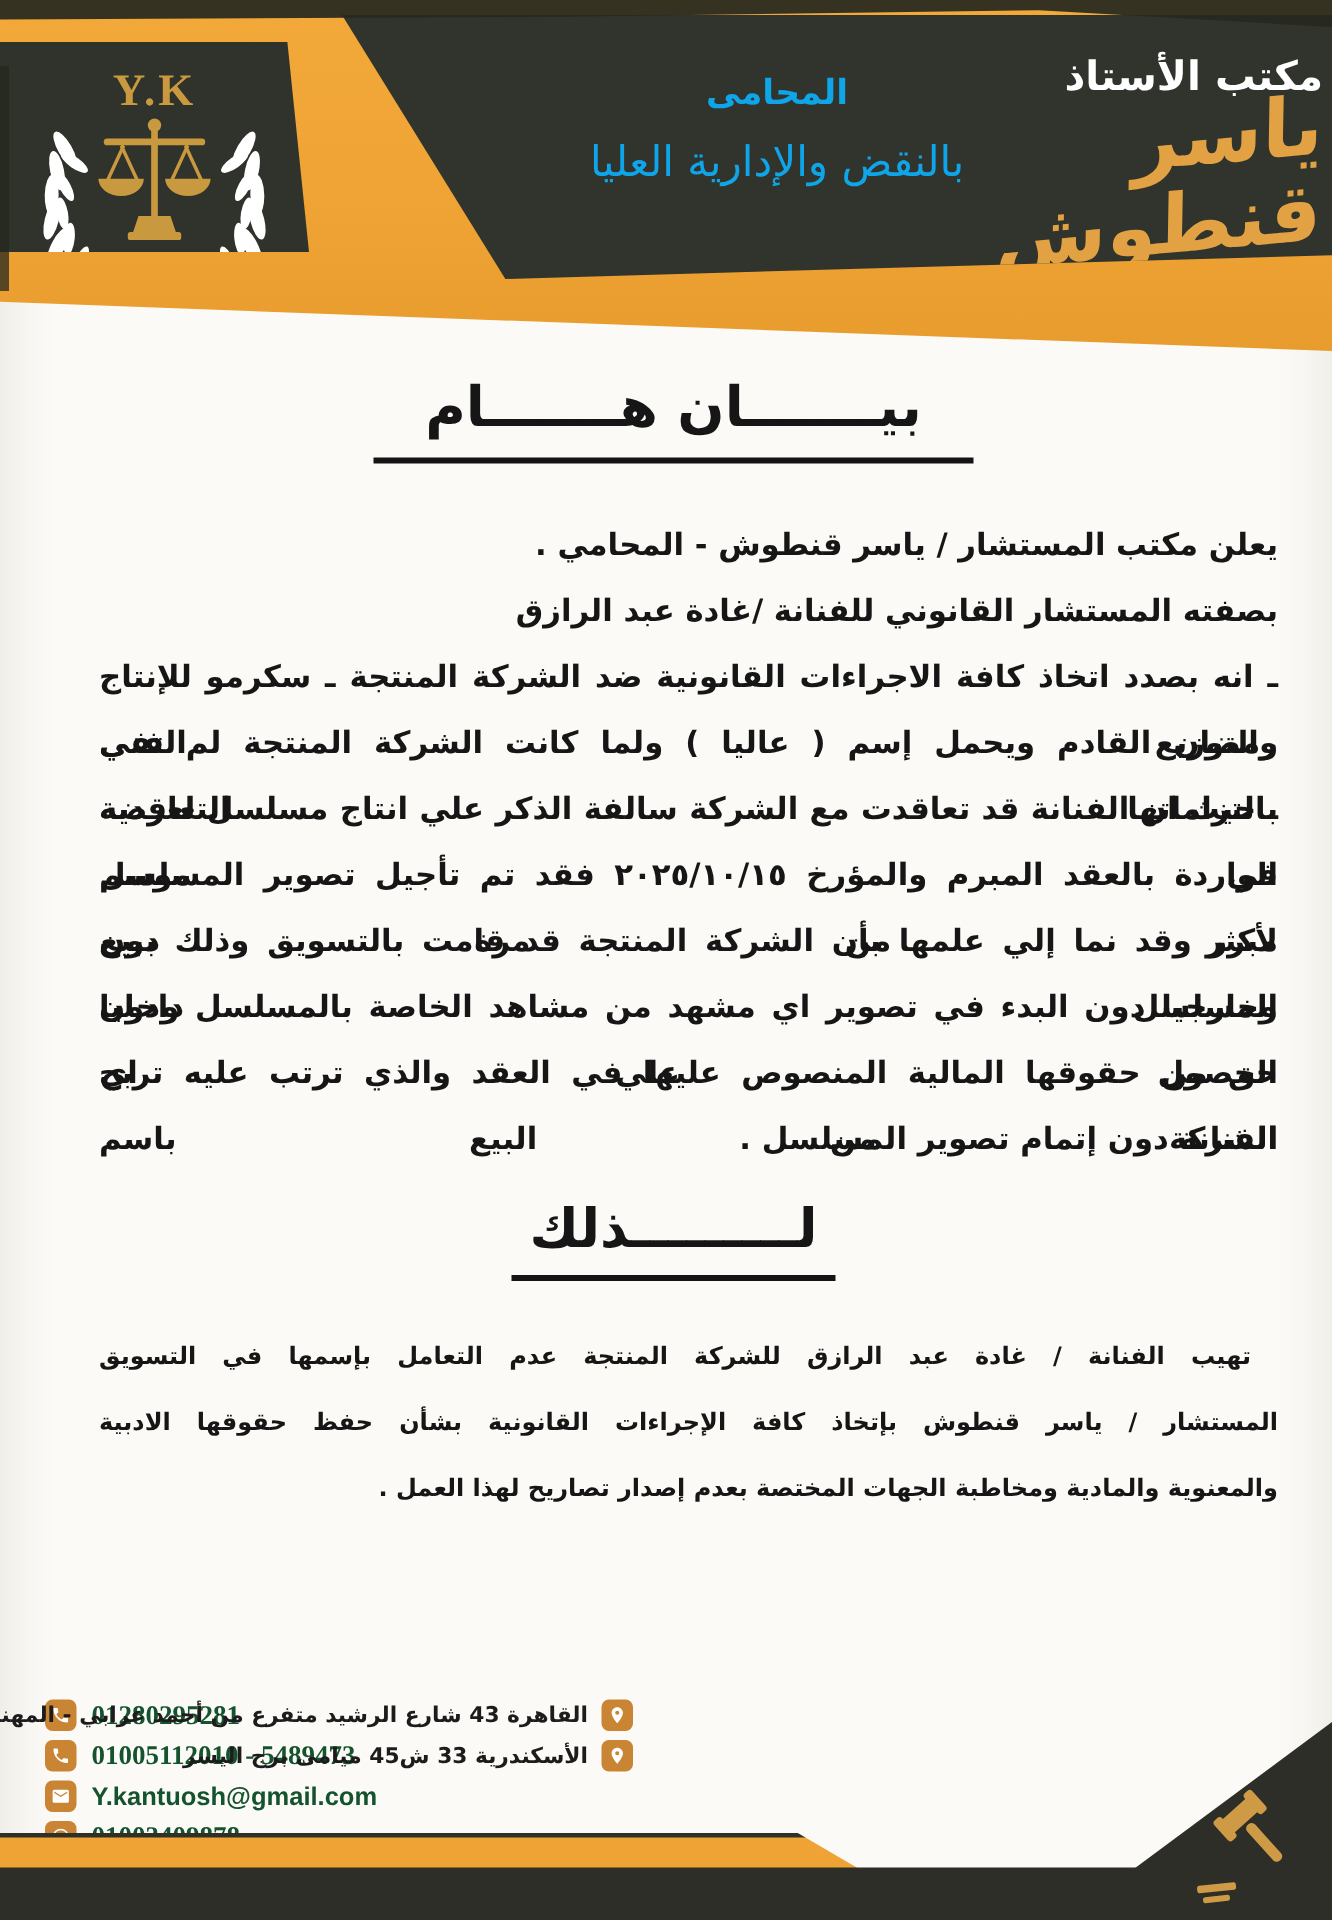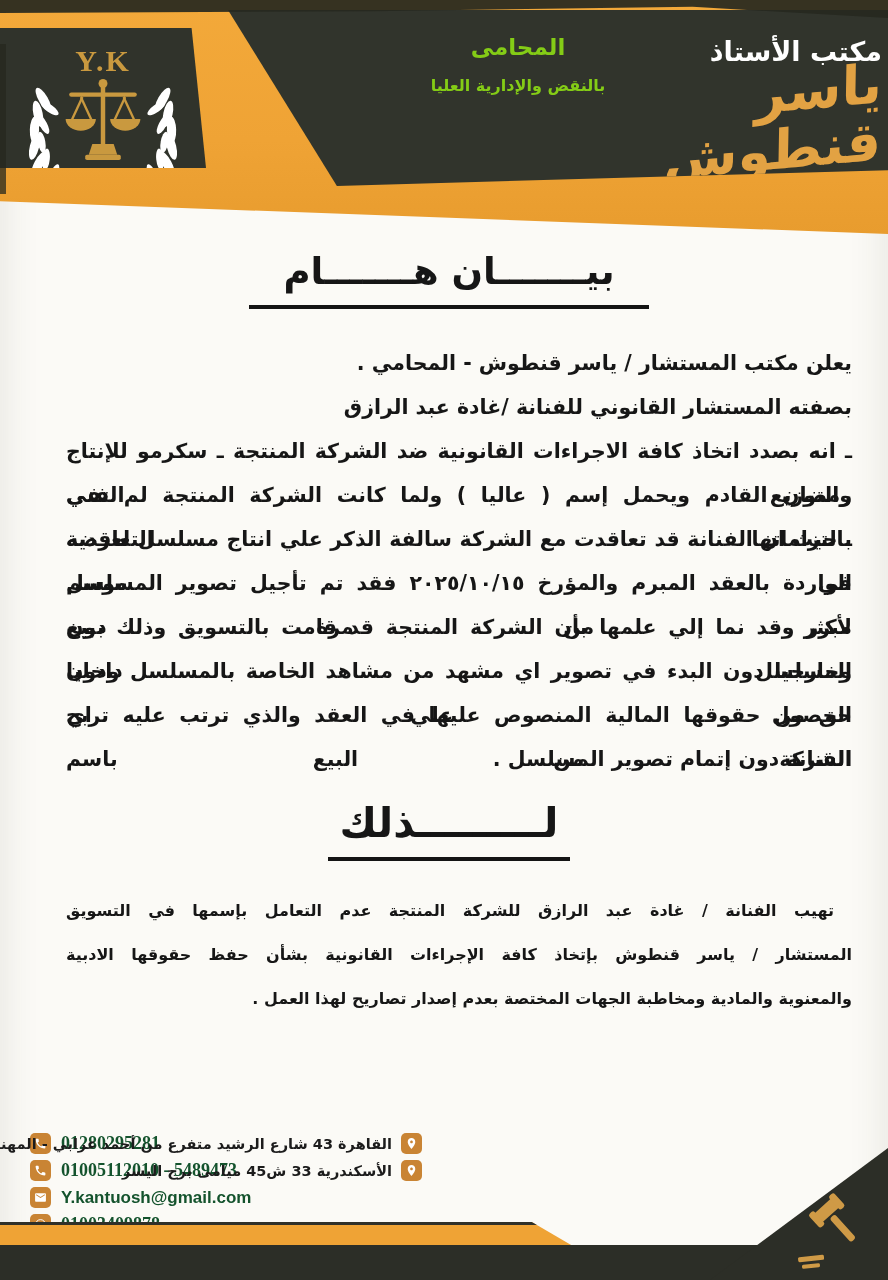--- a/index.html
+++ b/index.html
@@ -16,38 +16,38 @@
   .scan-top{position:absolute;left:0;top:0;width:888px;height:18px;background:#26281f;
     clip-path:polygon(0 0,100% 0,100% 100%,78% 38%,42% 62%,0 72%);opacity:.92;}
   .scan-left{position:absolute;left:0;top:44px;width:6px;height:150px;background:#26281f;opacity:.75;}
   .logo-block{position:absolute;left:0;top:8px;width:206px;height:140px;
     background:#30332b;clip-path:polygon(0 0,93% 0,100% 100%,0 100%);margin-top:20px;}
   .monogram{position:absolute;left:0;top:16px;width:100%;text-align:center;
     font-family:"Liberation Serif",serif;font-weight:bold;font-size:30px;color:#c9993f;letter-spacing:2px;}
   .logo-svg{position:absolute;left:14px;top:34px;}
   .band{position:absolute;left:228px;right:0;top:10px;height:176px;background:#31342c;
     clip-path:polygon(0 0,100% 0,100% 91%,16.5% 100%);}
-  .role-block{position:absolute;left:105px;top:24px;width:370px;text-align:center;color:#84cc16;}
+  .role-block{position:absolute;left:105px;top:39px;width:370px;text-align:center;color:#0ea5e9;}
   .role{font-size:23px;font-weight:bold;margin-bottom:16px;}
-  .role-sub{font-size:16px;font-weight:bold;}
+  .role-sub{font-size:28px;font-weight:normal;}
   .name-block{position:absolute;right:6px;top:26px;width:290px;text-align:right;}
   .firm-title{color:#fff;font-size:27px;font-weight:bold;}
   .firm-name{color:#e2a243;font-size:54px;font-weight:bold;line-height:1.05;
     transform:rotate(-5deg) skewX(-6deg);transform-origin:center;margin-top:2px;
     font-family:"DejaVu Sans",sans-serif;}
   
   .doc{position:absolute;left:46px;right:36px;top:250px;direction:rtl;}
   .title-wrap{text-align:center;margin-bottom:32px;}
   .doc-title{display:inline-block;font-size:37px;font-weight:bold;
     border-bottom:4px solid #141414;padding:0 34px 12px;}
   .line{font-size:20.5px;font-weight:bold;line-height:44px;height:44px;
     text-align:right;white-space:nowrap;margin-left:20px;}
   .line.fill{white-space:normal;text-align:justify;text-align-last:justify;}
   .therefore-wrap{text-align:center;margin:18px 0 28px;}
-  .therefore{display:inline-block;font-size:41px;font-weight:bold;
+  .therefore{display:inline-block;font-size:36px;font-weight:bold;
     border-bottom:4px solid #141414;padding:0 12px 10px;}
   .conclusion .line{font-size:16px;}
   .conclusion .line:first-child{padding-right:18px;}
   
   .contacts{position:absolute;left:30px;top:1130px;width:392px;direction:ltr;}
   .c-row{position:relative;height:27px;display:flex;align-items:center;}
   .badge{width:21px;height:21px;border-radius:5px;background:#c98434;
     display:flex;align-items:center;justify-content:center;flex:0 0 21px;}
   .badge svg{width:13px;height:13px;display:block;}
   .c-val{margin-left:10px;font-family:"Liberation Serif",serif;font-weight:bold;font-size:18px;color:#14532d;}

